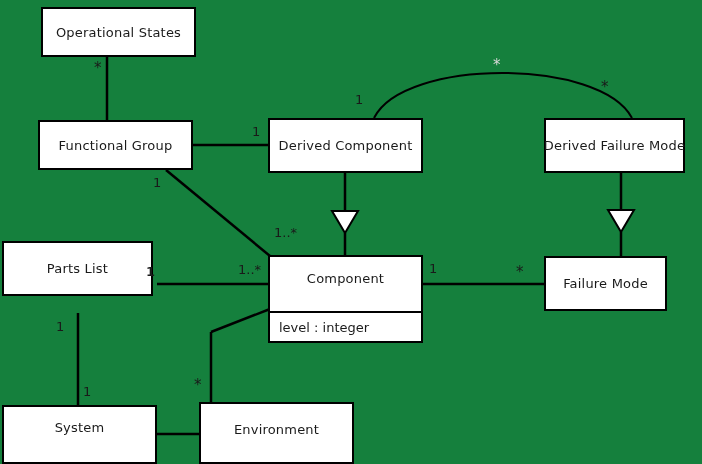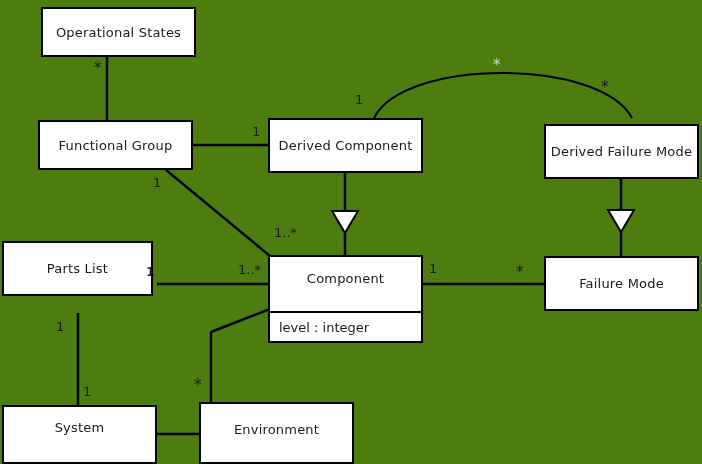--- a/index.html
+++ b/index.html
@@ -5,21 +5,21 @@
 <style>
   html, body {
     margin: 0;
     padding: 0;
     background: #ffffff;
   }
   #diagram-root {
     position: relative;
     width: 702px;
     height: 464px;
-    background: #4d7c0f;
+    background: #15803d;
     overflow: hidden;
     font-family: "DejaVu Sans", "Liberation Sans", sans-serif;
   }
   svg.layer {
     position: absolute;
     left: 0;
     top: 0;
     width: 702px;
     height: 464px;
   }
@@ -108,34 +108,34 @@
   </div>
 
   <div class="uml-class" style="left:268px; top:118px; width:155px; height:55px;">
     <div class="uml-name-compartment">Derived Component</div>
   </div>
 
   <div class="uml-class" style="left:38px; top:120px; width:155px; height:50px;">
     <div class="uml-name-compartment">Functional Group</div>
   </div>
 
-  <div class="uml-class" style="left:544px; top:124px; width:155px; height:55px;">
+  <div class="uml-class" style="left:544px; top:118px; width:141px; height:55px;">
     <div class="uml-name-compartment">Derived Failure Mode</div>
   </div>
 
   <div class="uml-class" style="left:2px; top:241px; width:151px; height:55px;">
     <div class="uml-name-compartment">Parts List</div>
   </div>
 
   <div class="uml-class" style="left:268px; top:255px; width:155px; height:88px;gap:12px;">
     <div class="uml-name-compartment">Component</div>
     <div class="uml-attr-compartment" style="height:30px;text-align:right;">level : integer</div>
   </div>
 
-  <div class="uml-class" style="left:544px; top:256px; width:155px; height:55px;text-align:center;">
+  <div class="uml-class" style="left:544px; top:256px; width:123px; height:55px;text-align:center;">
     <div class="uml-name-compartment">Failure Mode</div>
   </div>
 
   <div class="uml-class" style="left:2px; top:405px; width:155px; height:59px;">
     <div class="uml-name-compartment" style="padding-bottom:14px;">System</div>
   </div>
 
   <div class="uml-class" style="left:199px; top:402px; width:155px; height:62px;">
     <div class="uml-name-compartment" style="padding-bottom:8px;">Environment</div>
   </div>

